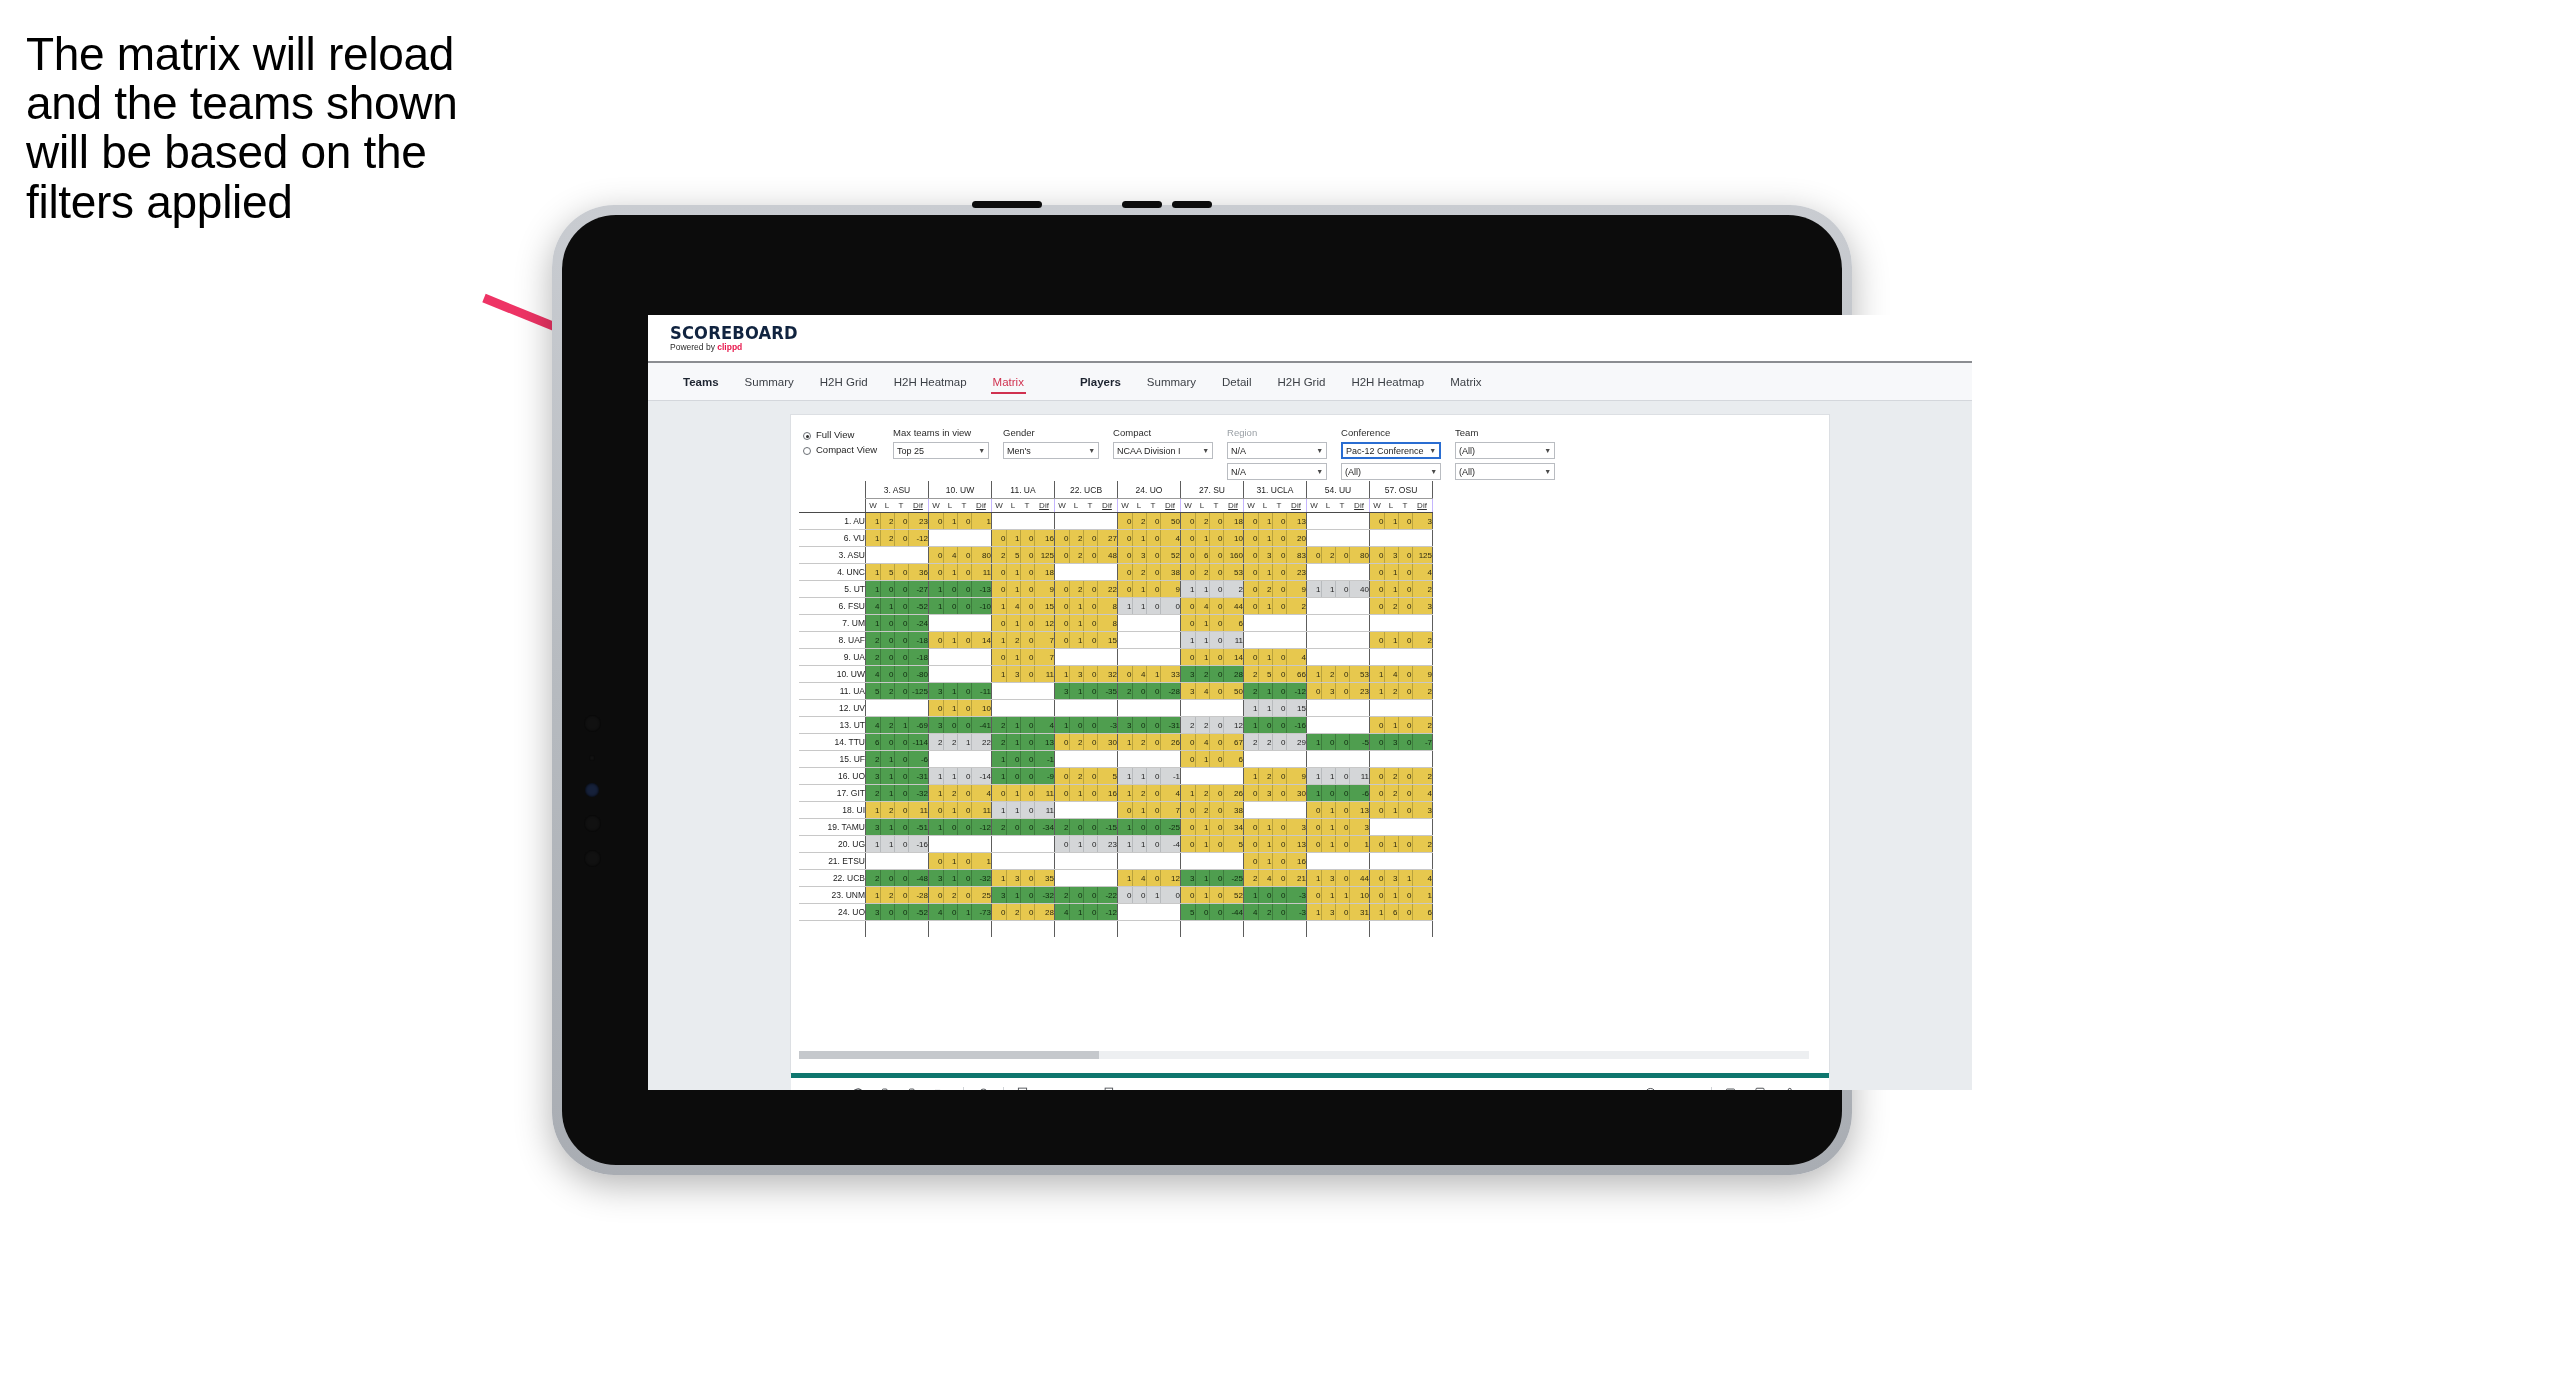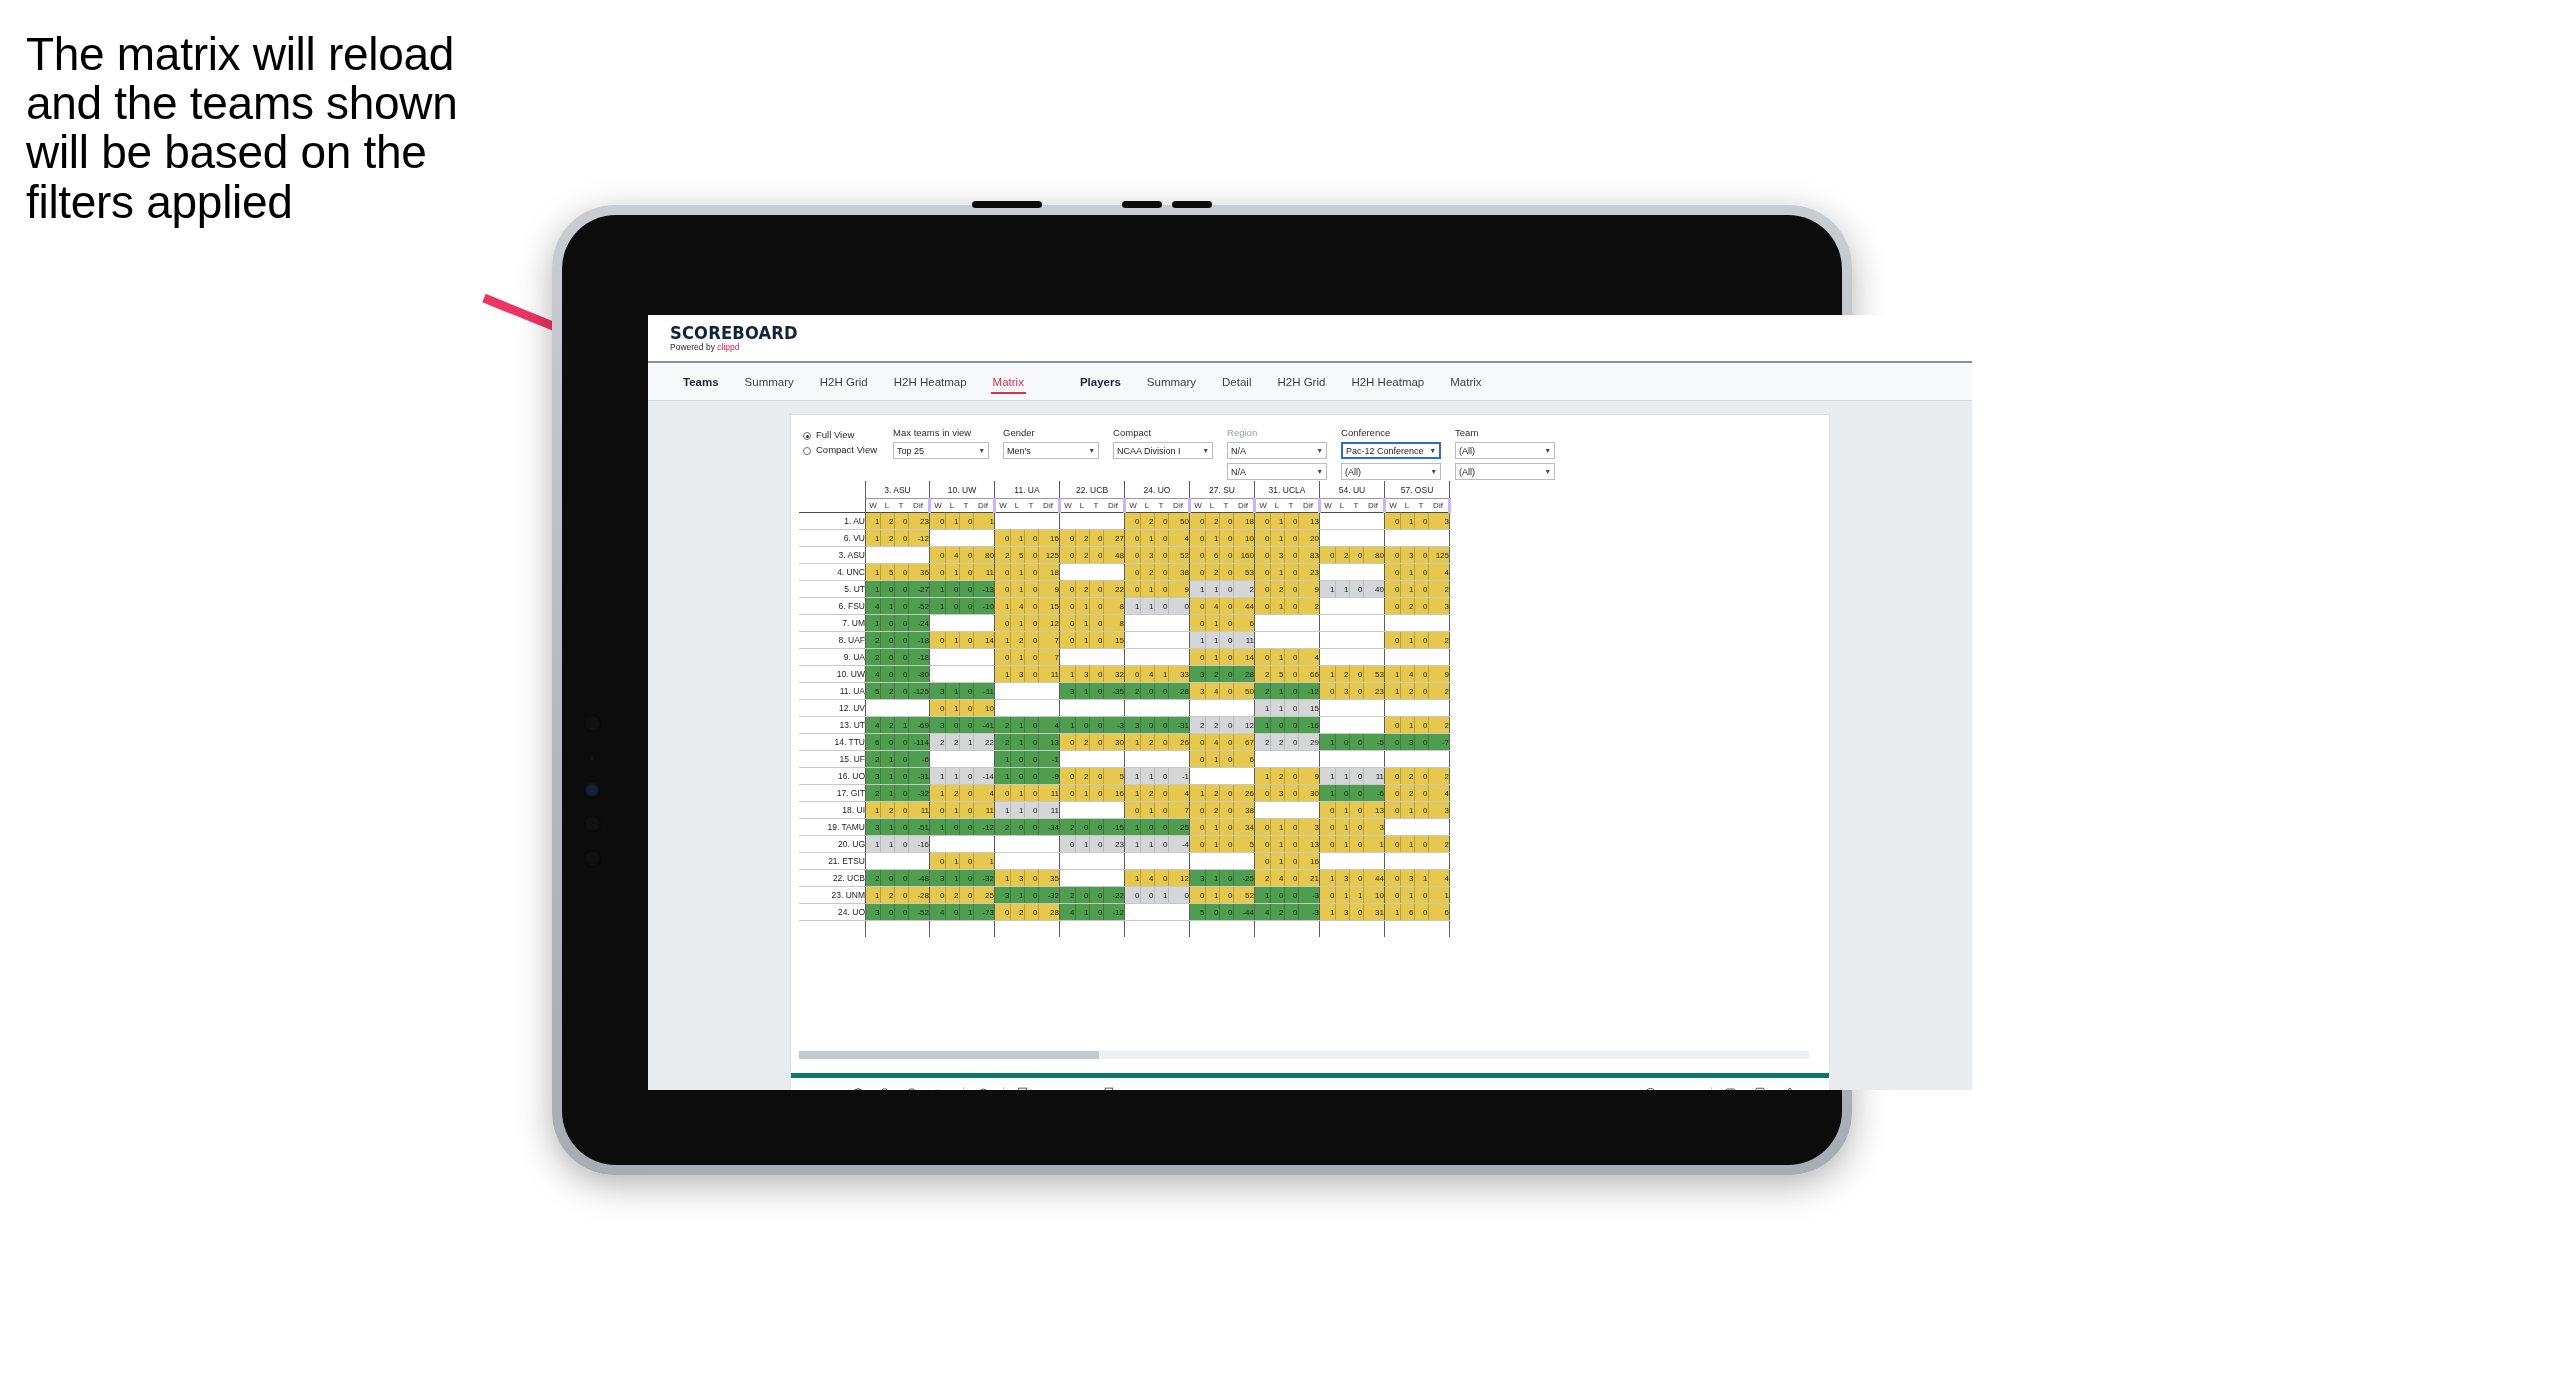--- a/index.html
+++ b/index.html
@@ -46,21 +46,21 @@
     display:flex;align-items:center;
   }
   #logo{margin-left:22px;width:118px;}
   #logo .brand{
     font-family:"DejaVu Sans",sans-serif;
     font-weight:bold;font-size:17px;letter-spacing:.2px;color:#10233f;
     line-height:17px;
     transform:scaleX(.96);transform-origin:left;
   }
   #logo .powered{font-size:8.5px;color:#2b2b2b;margin-top:1px;line-height:9px;}
-  #logo .powered .cp{color:#e8174c;font-weight:normal;}
+  #logo .powered .cp{color:#e8174c;font-weight:bold;}
   .topnav{display:flex;align-items:center;height:100%;margin-left:22px;}
   .topnav .item{
     font-size:13px;color:#3b3f45;letter-spacing:.5px;
     padding:0 18px;height:100%;display:flex;align-items:center;
     position:relative;cursor:pointer;
   }
   .topnav .item.active{color:#1d2430;}
   .topnav .item.active:after{
     content:"";position:absolute;left:6px;right:6px;bottom:0;height:3px;
     background:#b0274f;
@@ -127,21 +127,21 @@
     height:17px;font-size:8.5px;font-weight:normal;color:#1b1b1b;
     text-align:center;border-bottom:1px solid #9b9b9b;
     border-left:1px solid #5d5d5d;border-right:1px solid #5d5d5d;
     background:#fff;
   }
   .thSub{
     height:13px;font-size:8px;font-weight:normal;color:#333;text-align:center;
     background:#fff;border-bottom:1.5px solid #4a4a4a;
   }
   .thSub.lb{border-left:1px solid #5d5d5d;}
-  .thSub.rb{border-right:3px solid #c4b5fd;}
+  .thSub.rb{border-right:1px solid #c4b5fd;text-decoration:underline;}
   .rowlabel{
     width:66px;text-align:right;padding-right:5px;font-size:8.5px;
     color:#1b1b1b;background:#fff;border-bottom:1px solid #c8c8c8;
     height:16px;white-space:nowrap;
   }
   td.cell{
     width:14px;height:16px;text-align:right;padding-right:2px;
     border-bottom:1px solid #c8c8c8;box-sizing:border-box;font-size:8px;
   }
   td.cell.dif{width:20px;}

